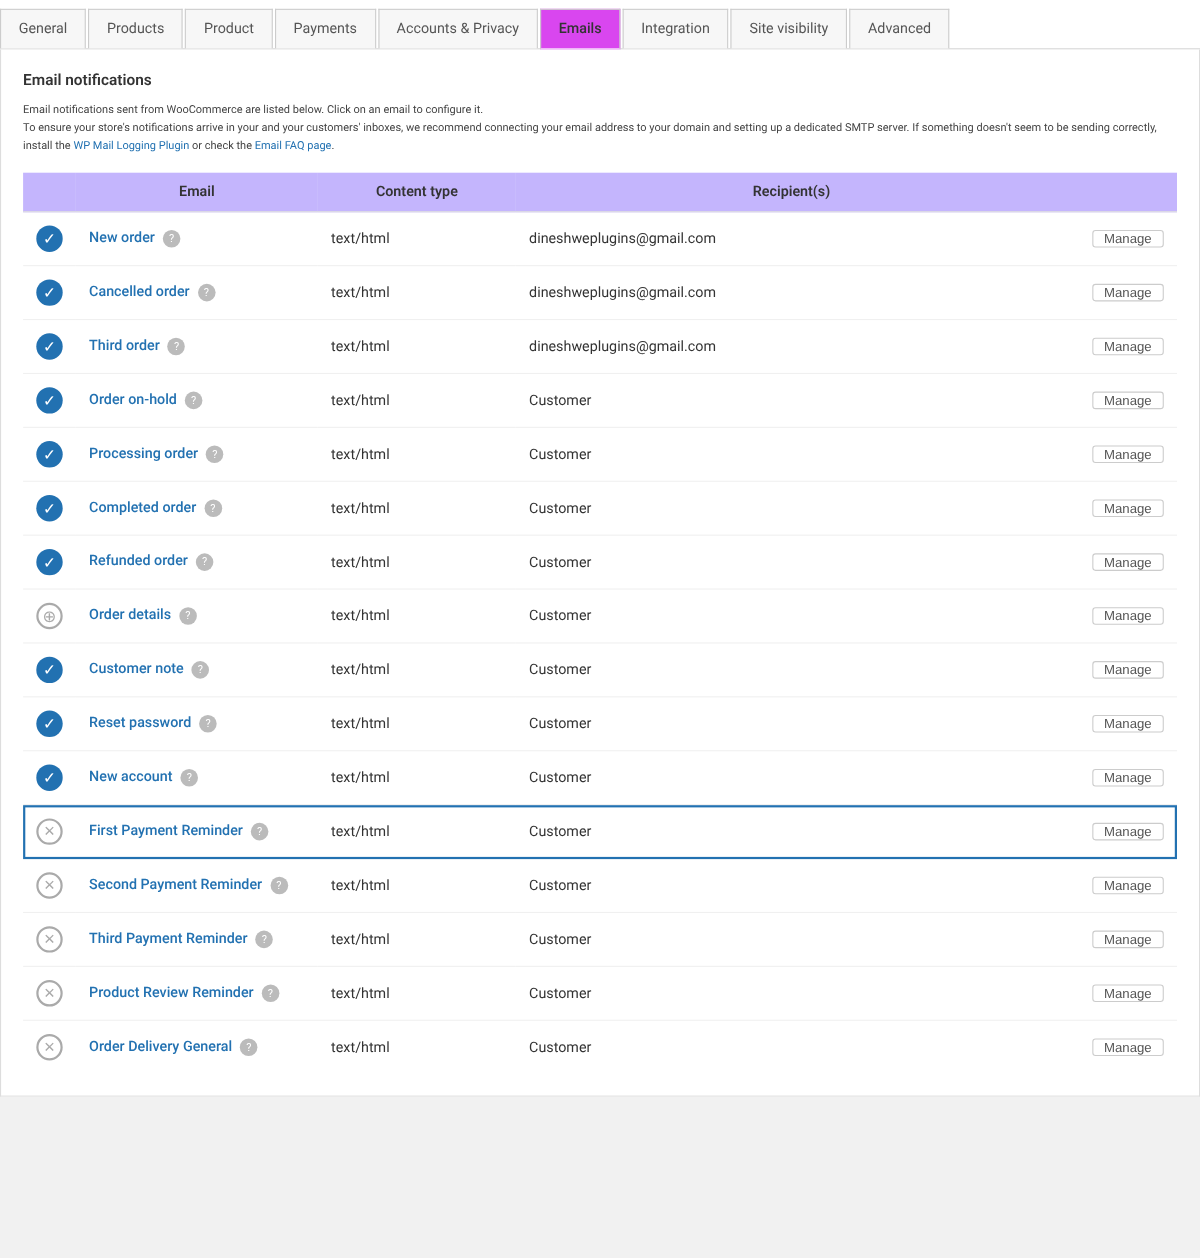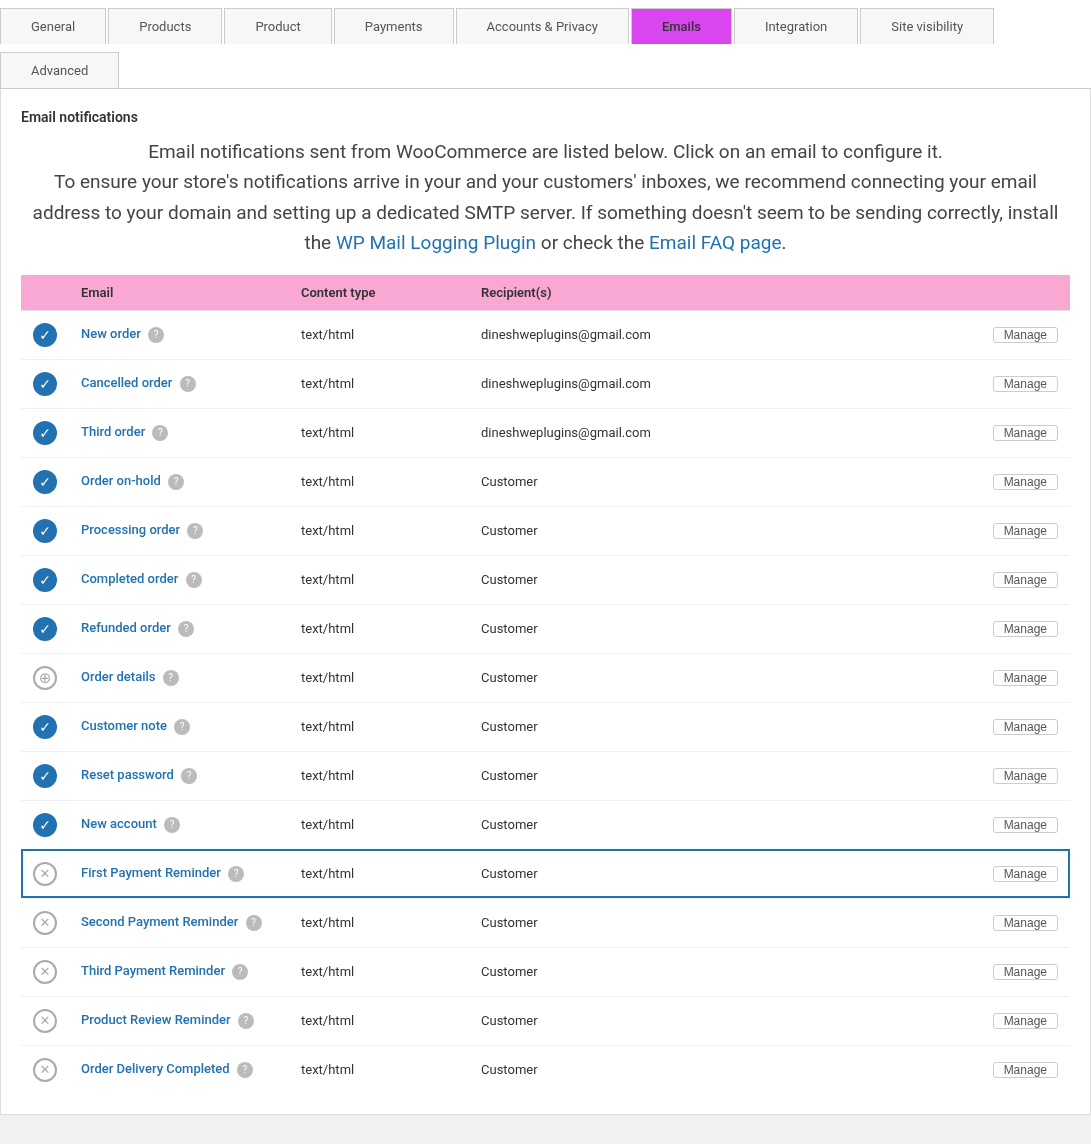--- a/index.html
+++ b/index.html
@@ -1,30 +1,30 @@
 <!DOCTYPE html>
 <html><head>
   <meta charset="utf-8">
   <style>
     * { box-sizing: border-box; margin: 0; padding: 0; }
     body { font-family: -apple-system, BlinkMacSystemFont, "Segoe UI", Roboto, sans-serif; font-size: 13px; background: #f1f1f1; color: #333; }
     
     .tabs-container { background: #fff; border-bottom: 1px solid #ccc; padding: 0 0 0 0; display: flex; flex-wrap: wrap; }
-    .tab { padding: 10px 30px; cursor: pointer; border: 1px solid #ccc; border-bottom: none; margin-right: 2px; background: #f7f7f7; color: #555; font-size: 13px; text-decoration: none; display: inline-block; margin-top: 8px; }
+    .tab { padding: 10px 16px; cursor: pointer; border: 1px solid #ccc; border-bottom: none; margin-right: 2px; background: #f7f7f7; color: #555; font-size: 13px; text-decoration: none; display: inline-block; margin-top: 8px; }
     .tab.active { background: #d946ef; color: #333; border-bottom: 1px solid #fff; margin-bottom: -1px; font-weight: 500; }
     
     .content { background: #fff; margin: 0; padding: 20px; border: 1px solid #ddd; border-top: none; }
     
     h1.page-title { font-size: 14px; font-weight: 600; margin-bottom: 12px; }
     
-    .description { font-size: 19px; line-height: 1.6; margin-bottom: 16px; color: #444; text-align: center; }
+    .description { font-size: 10px; line-height: 1.6; margin-bottom: 16px; color: #444; }
     .description a { color: #2271b1; text-decoration: none; }
     
     .email-table { width: 100%; border-collapse: collapse; margin-top: 10px; }
-    .email-table th { text-align: left; padding: 10px 12px; font-weight: 600; font-size: 13px; border-bottom: 1px solid #e0e0e0; background: #f9a8d4; }
+    .email-table th { text-align: center; padding: 10px 12px; font-weight: 600; font-size: 13px; border-bottom: 1px solid #e0e0e0; background: #c4b5fd; }
     .email-table td { padding: 12px 12px; border-bottom: 1px solid #f0f0f0; vertical-align: middle; font-size: 13px; }
     .email-table tr:last-child td { border-bottom: none; }
     
     .col-status { width: 46px; text-align: center; }
     .col-email { width: 220px; }
     .col-content { width: 180px; }
     .col-recipient { width: auto; }
     .col-action { width: 100px; text-align: right; }
     
     .status-icon { width: 24px; height: 24px; border-radius: 50%; display: inline-flex; align-items: center; justify-content: center; }
@@ -254,21 +254,21 @@
       </td>
       <td class="col-content">text/html</td>
       <td class="col-recipient">Customer</td>
       <td class="col-action">
         <button class="manage-btn">Manage</button>
       </td>
     </tr>
           <tr>
       <td class="col-status"><span class="status-icon status-xmark">✕</span></td>
       <td class="col-email">
-        <a href="#" class="email-link">Order Delivery Completed</a>
+        <a href="#" class="email-link">Order Delivery General</a>
         <span class="help-icon" title="Help">?</span>
       </td>
       <td class="col-content">text/html</td>
       <td class="col-recipient">Customer</td>
       <td class="col-action">
         <button class="manage-btn">Manage</button>
       </td>
     </tr>
         </tbody>
     </table>

